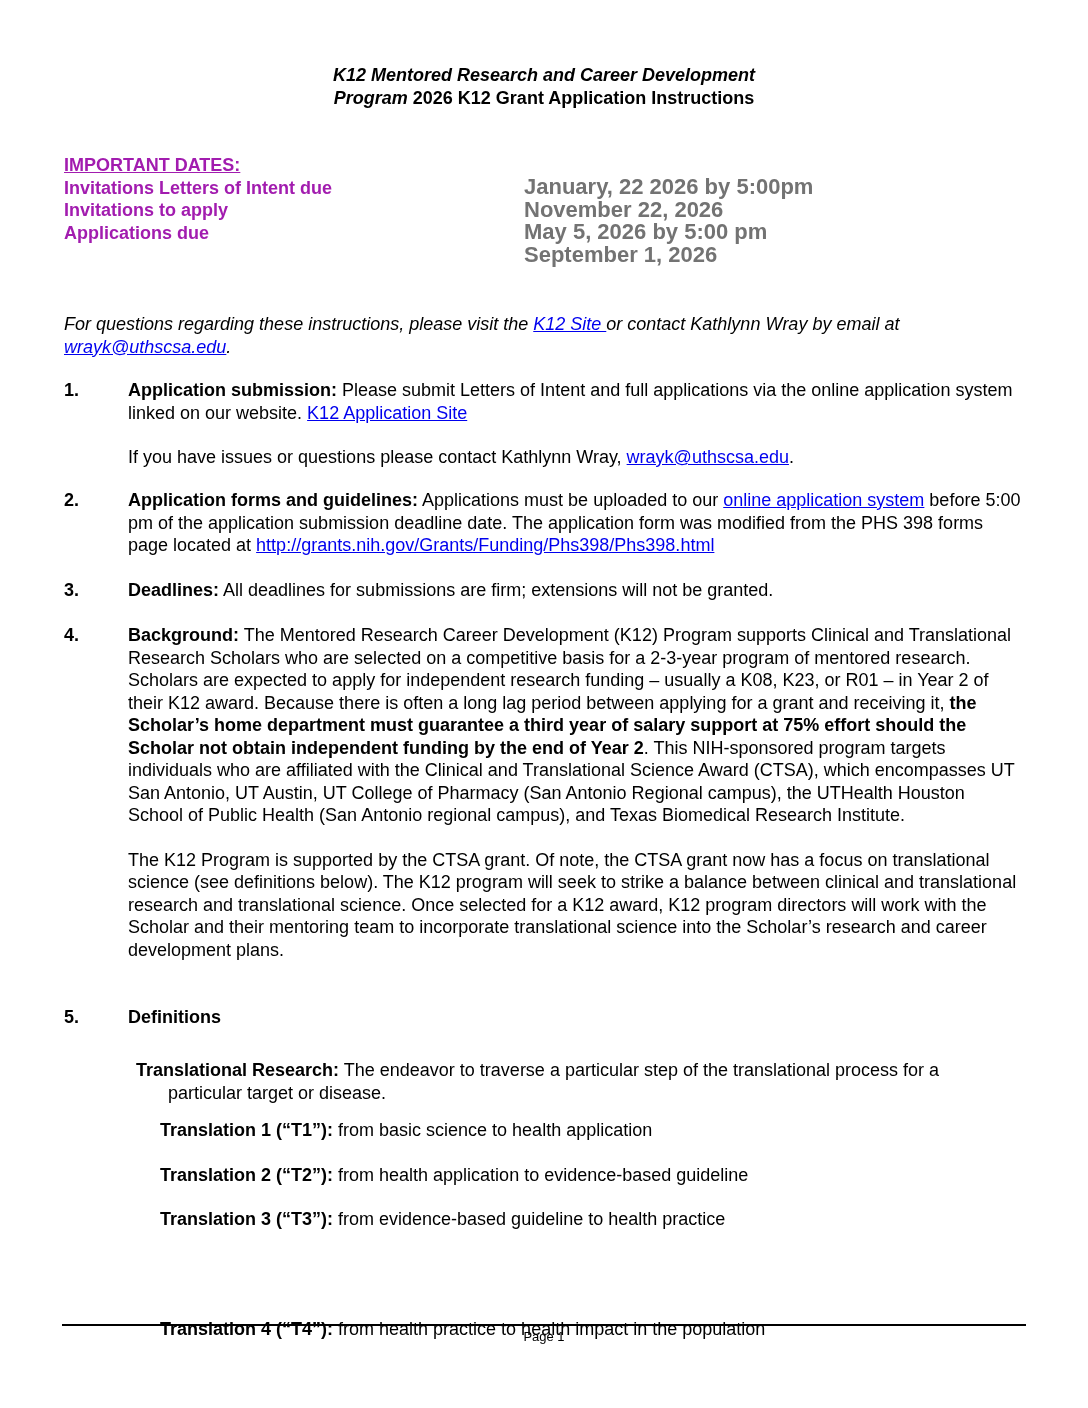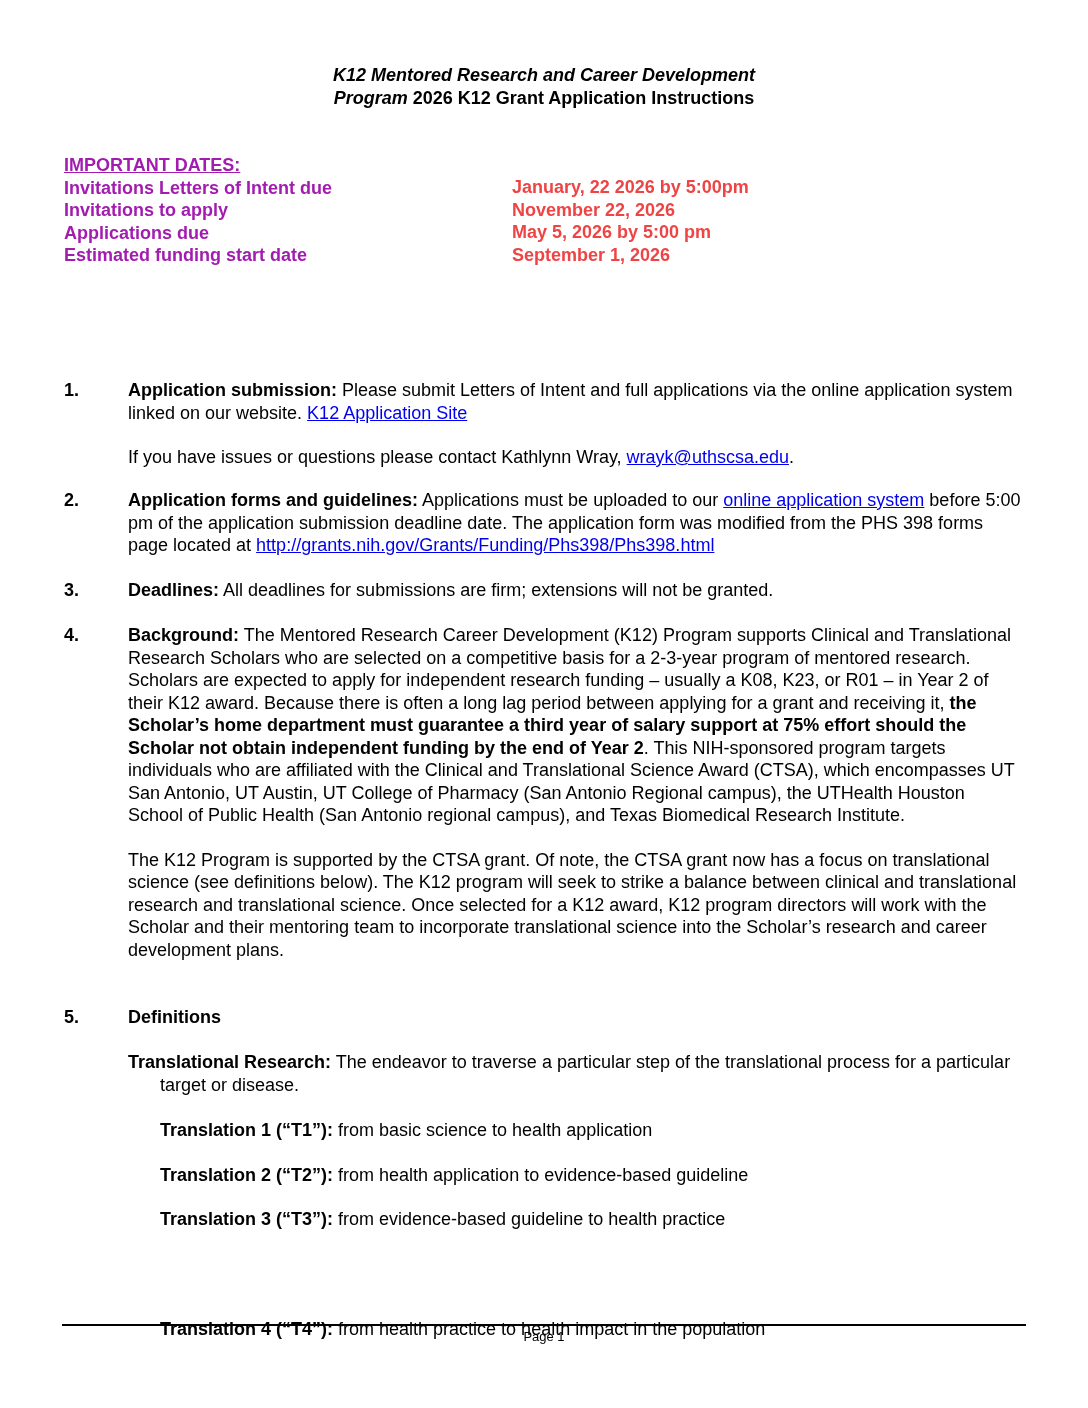--- a/index.html
+++ b/index.html
@@ -5,22 +5,22 @@
   html, body { margin: 0; padding: 0; background: #ffffff; }
   body { width: 1088px; height: 1408px; position: relative; overflow: hidden;
          font-family: "Liberation Sans", sans-serif; color: #000; }
   .page { position: absolute; left: 0; top: 0; width: 1088px; height: 999px; padding-left: 24px; }
   .title { position: absolute; left: 0; width: 1088px; top: 64px; text-align: center;
            font-weight: bold; font-size: 18px; line-height: 23px; }
   .title .it { font-style: italic; }
   .dates { position: absolute; left: 64px; top: 154px; color: #a21caf; font-weight: bold;
            font-size: 18px; line-height: 22.5px; }
   .dates .hdr { text-decoration: underline; }
-  .dates-right { position: absolute; left: 512px; top: 176px; color: #ef4444; font-weight: bold;
-                 font-size: 18px; line-height: 22.5px; }
+  .dates-right { position: absolute; left: 524px; top: 176px; color: #737373; font-weight: bold;
+                 font-size: 22px; line-height: 22.5px; }
   .intro { position: absolute; left: 64px; top: 313px; width: 960px; font-style: italic;
            font-size: 18px; line-height: 22.5px; }
   a.lnk { color: #0000ee; text-decoration: underline; }
   .item { position: absolute; left: 64px; width: 960px; font-size: 18px; line-height: 22.5px; }
   .item .num { position: absolute; left: 0; top: 0; font-weight: bold; }
   .item .body { margin-left: 64px; }
   .item p { margin: 0; }
   .item .gap { margin-top: 22px; }
   b { font-weight: bold; }
   .def { position: absolute; left: 128px; width: 890px; font-size: 18px; line-height: 22.5px; }
@@ -37,29 +37,29 @@
   <div class="title">
     <div class="it">K12 Mentored Research and Career Development</div>
     <div><span class="it">Program</span><span> 2026 K12 Grant Application Instructions</span></div>
   </div>
 
   <div class="dates">
     <div class="hdr">IMPORTANT DATES:</div>
     <div>Invitations Letters of Intent due</div>
     <div>Invitations to apply</div>
     <div>Applications due</div>
-    <div>Estimated funding start date</div>
   </div>
   <div class="dates-right">
     <div>January, 22 2026 by 5:00pm</div>
     <div>November 22, 2026</div>
     <div>May 5, 2026 by 5:00 pm</div>
     <div>September 1, 2026</div>
   </div>
 
+  <div class="intro"><span>For questions regarding these instructions, please visit the </span><a class="lnk">K12 Site </a><span> or contact Kathlynn Wray by email at </span><a class="lnk">wrayk@uthscsa.edu</a><span>.</span></div>
 
   <div class="item" style="top:379px">
     <span class="num">1.</span>
     <div class="body">
       <p><b>Application submission:</b><span> Please submit Letters of Intent and full applications via the online application system linked on our website. </span><a class="lnk">K12 Application Site</a></p>
       <p class="gap"><span>If you have issues or questions please contact Kathlynn Wray, </span><a class="lnk">wrayk@uthscsa.edu</a><span>.</span></p>
     </div>
   </div>
 
   <div class="item" style="top:489px">
@@ -85,21 +85,21 @@
   </div>
 
   <div class="item" style="top:1006px">
     <span class="num">5.</span>
     <div class="body">
       <p><b>Definitions</b></p>
     </div>
   </div>
 
   <div class="def" style="top:1051px">
-    <p class="hang" style="margin:0"><b>Translational Research:</b><span> The endeavor to traverse a particular step of the translational process for a particular target or disease.</span></p>
+    <p class="hang" style="margin:8px"><b>Translational Research:</b><span> The endeavor to traverse a particular step of the translational process for a particular target or disease.</span></p>
   </div>
 
   <div class="trans" style="top:1119px"><b>Translation 1 (“T1”):</b><span> from basic science to health application</span></div>
   <div class="trans" style="top:1164px"><b>Translation 2 (“T2”):</b><span> from health application to evidence-based guideline</span></div>
   <div class="trans" style="top:1208px"><b>Translation 3 (“T3”):</b><span> from evidence-based guideline to health practice</span></div>
   <div class="trans" style="top:1318px"><b>Translation 4 (“T4”):</b><span> from health practice to health impact in the population</span></div>
 
   <div class="rule"></div>
   <div class="footer">Page 1</div>
 </div>

